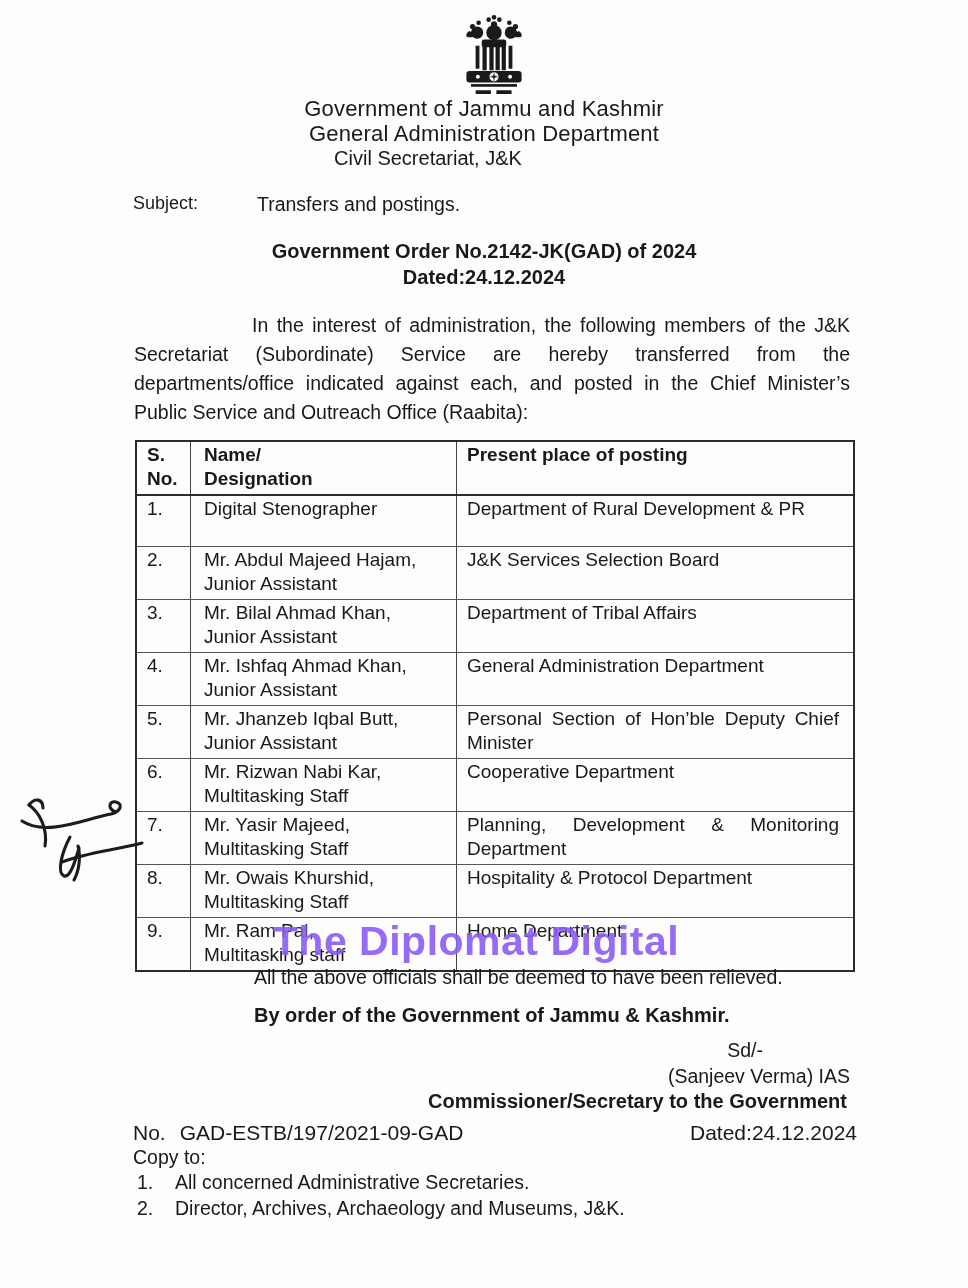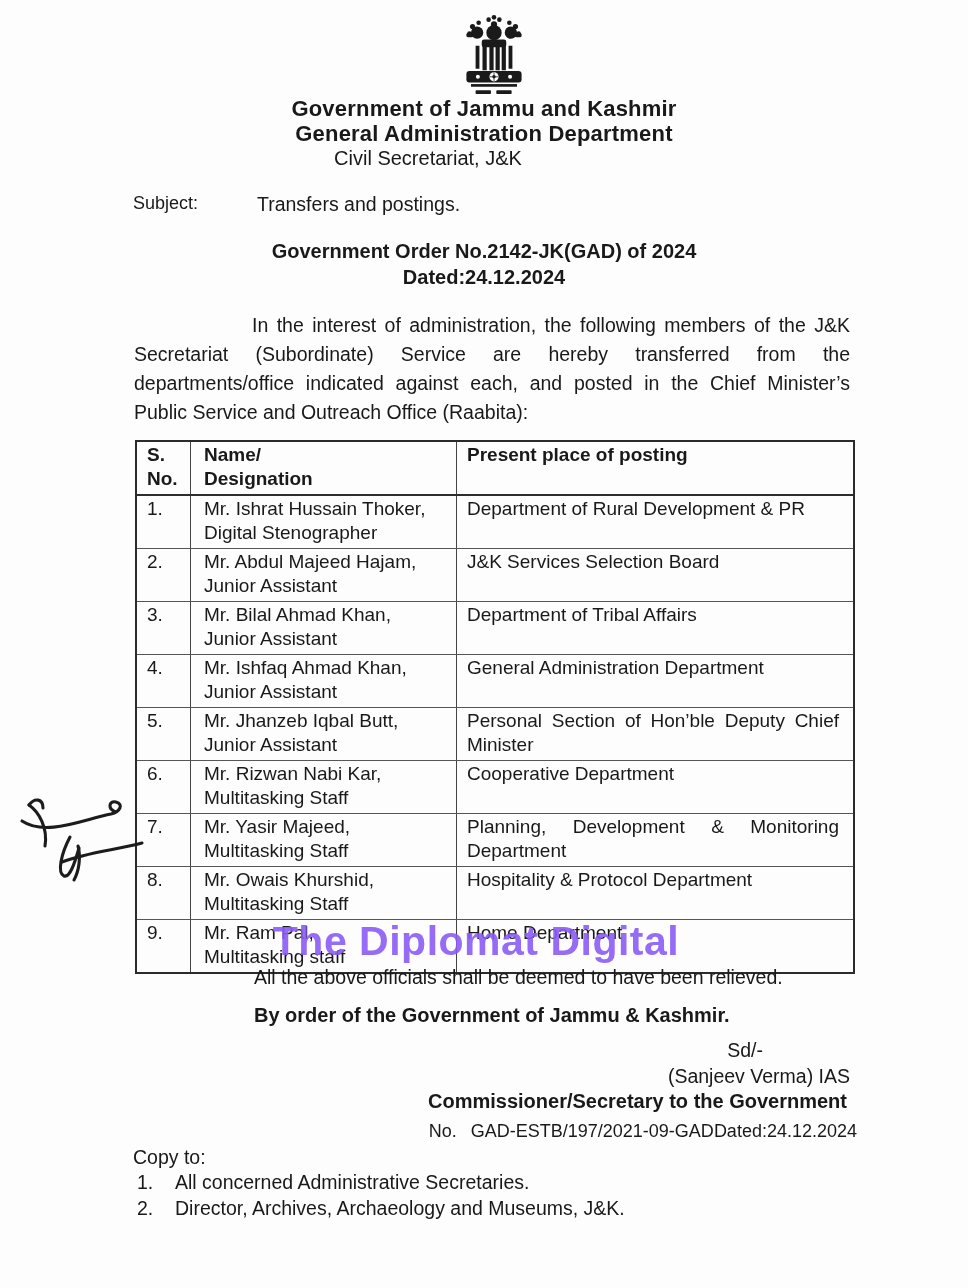--- a/index.html
+++ b/index.html
@@ -8,21 +8,21 @@
     width:968px;height:1288px;
     background:#fdfdfd;
     font-family:"Liberation Sans", sans-serif;
     color:#191919;
     overflow:hidden;
     margin:0 auto;
   }
   .abs{position:absolute;}
   
   .emblem{left:455px;top:12px;width:78px;height:92px;}
-  .hline1,.hline2{left:0;width:968px;text-align:center;font-weight:bold;font-size:22px;letter-spacing:.2px;}
+  .hline1,.hline2{left:0;width:968px;text-align:center;font-weight:normal;font-size:22px;letter-spacing:.2px;}
   .hline1{top:96px;}
   .hline2{top:121px;}
   .hline3{left:0;width:856px;text-align:center;font-size:20px;top:147px;}
   
   .subject-label{left:133px;top:193px;font-size:18px;}
   .subject-value{left:257px;top:193px;font-size:19.5px;}
   
   .order1{left:0;width:968px;text-align:center;font-weight:bold;font-size:20px;top:240px;}
   .order2{left:0;width:968px;text-align:center;font-weight:bold;font-size:20px;top:266px;}
   
@@ -45,21 +45,21 @@
   
   .watermark{left:0;top:918px;width:952px;text-align:center;font-size:41px;font-weight:bold;
     letter-spacing:.5px;opacity:.9;white-space:nowrap;}
   
   .relieved{left:254px;top:966px;font-size:19.5px;}
   .byorder{left:254px;top:1004px;font-size:20px;font-weight:bold;}
   .sd{right:205px;top:1039px;font-size:19.5px;}
   .signer{right:118px;top:1065px;font-size:19.5px;}
   .signer-title{right:121px;top:1090px;font-size:20px;font-weight:bold;}
   
-  .refrow{left:133px;top:1121px;width:724px;display:flex;justify-content:flex-end;font-size:18px;}
+  .refrow{left:133px;top:1121px;width:724px;display:flex;justify-content:space-between;font-size:21px;}
   .refleft .gap{display:inline-block;width:14px;}
   .copyto{left:133px;top:1146px;font-size:19.5px;}
   .citem{left:137px;font-size:19.5px;display:flex;}
   .citem .num{width:38px;}
   .citem1{top:1171px;}
   .citem2{top:1197px;}
   
   .scrawl{left:16px;top:784px;width:132px;height:104px;z-index:5;}
   svg{display:block;}
 </style>
@@ -139,21 +139,20 @@
       <div class="cell c2">
         <div>Name/</div>
         <div>Designation</div>
       </div>
       <div class="cell c3">Present place of posting</div>
     </div>
     <div id="table-rows">
     <div class="trow">
       <div class="cell c1">1.</div>
       <div class="cell c2">
-        <div>Mr. Ishrat Hussain Thoker,</div>
         <div>Digital Stenographer</div>
       </div>
       <div class="cell c3 just">Department of Rural Development &amp; PR</div>
     </div>
 
     <div class="trow">
       <div class="cell c1">2.</div>
       <div class="cell c2">
         <div>Mr. Abdul Majeed Hajam,</div>
         <div>Junior Assistant</div>

